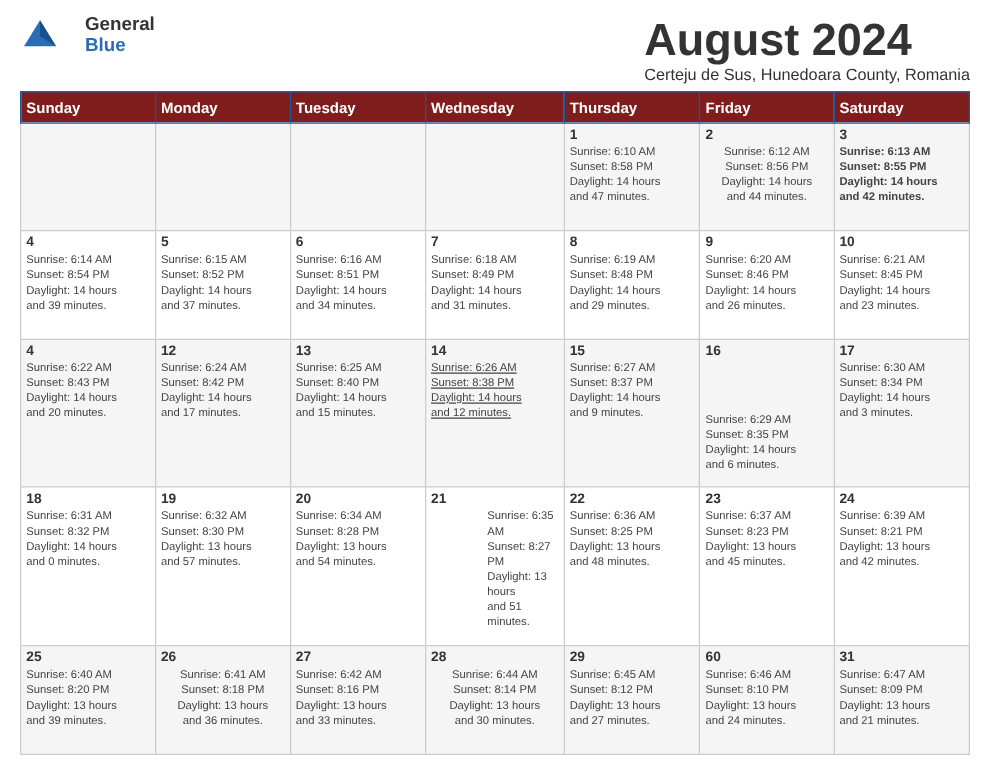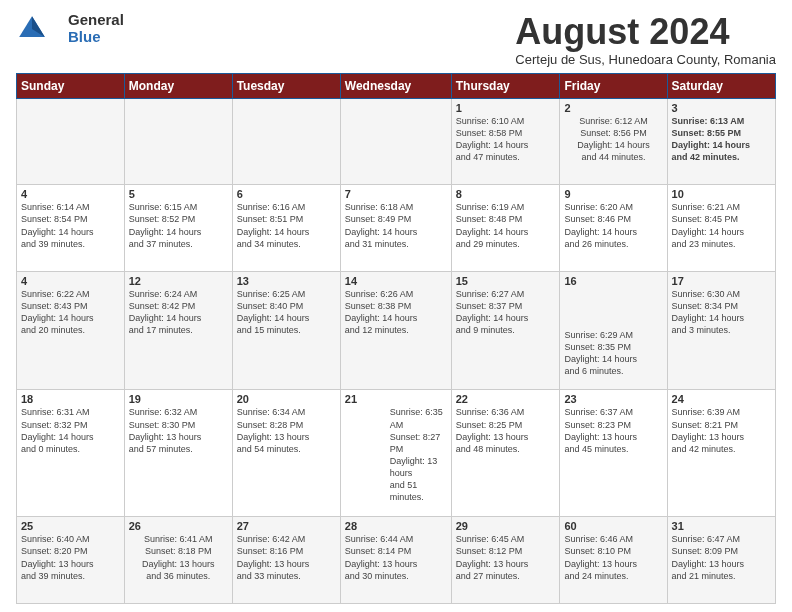--- a/index.html
+++ b/index.html
@@ -244,21 +244,21 @@
             </td>
             <td>
               <span class="day-number">13</span>
               <div class="day-info" style="white-space: pre-line;">Sunrise: 6:25 AM
 Sunset: 8:40 PM
 Daylight: 14 hours
 and 15 minutes.</div>
             </td>
             <td>
               <span class="day-number">14</span>
-              <div class="day-info" style="white-space: pre-line;">Sunrise: 6:26 AM
+              <div class="day-info" style="white-space: pre-line; text-decoration: underline;">Sunrise: 6:26 AM
 Sunset: 8:38 PM
 Daylight: 14 hours
 and 12 minutes.</div>
             </td>
             <td>
               <span class="day-number">15</span>
               <div class="day-info" style="white-space: pre-line;">Sunrise: 6:27 AM
 Sunset: 8:37 PM
 Daylight: 14 hours
 and 9 minutes.</div>
@@ -346,21 +346,21 @@
             </td>
             <td>
               <span class="day-number">27</span>
               <div class="day-info" style="white-space: pre-line;">Sunrise: 6:42 AM
 Sunset: 8:16 PM
 Daylight: 13 hours
 and 33 minutes.</div>
             </td>
             <td>
               <span class="day-number">28</span>
-              <div class="day-info" style="white-space: pre-line;">Sunrise: 6:44 AM
+              <div class="day-info" style="white-space: pre-line; text-align: center;">Sunrise: 6:44 AM
 Sunset: 8:14 PM
 Daylight: 13 hours
 and 30 minutes.</div>
             </td>
             <td>
               <span class="day-number">29</span>
               <div class="day-info" style="white-space: pre-line;">Sunrise: 6:45 AM
 Sunset: 8:12 PM
 Daylight: 13 hours
 and 27 minutes.</div>

